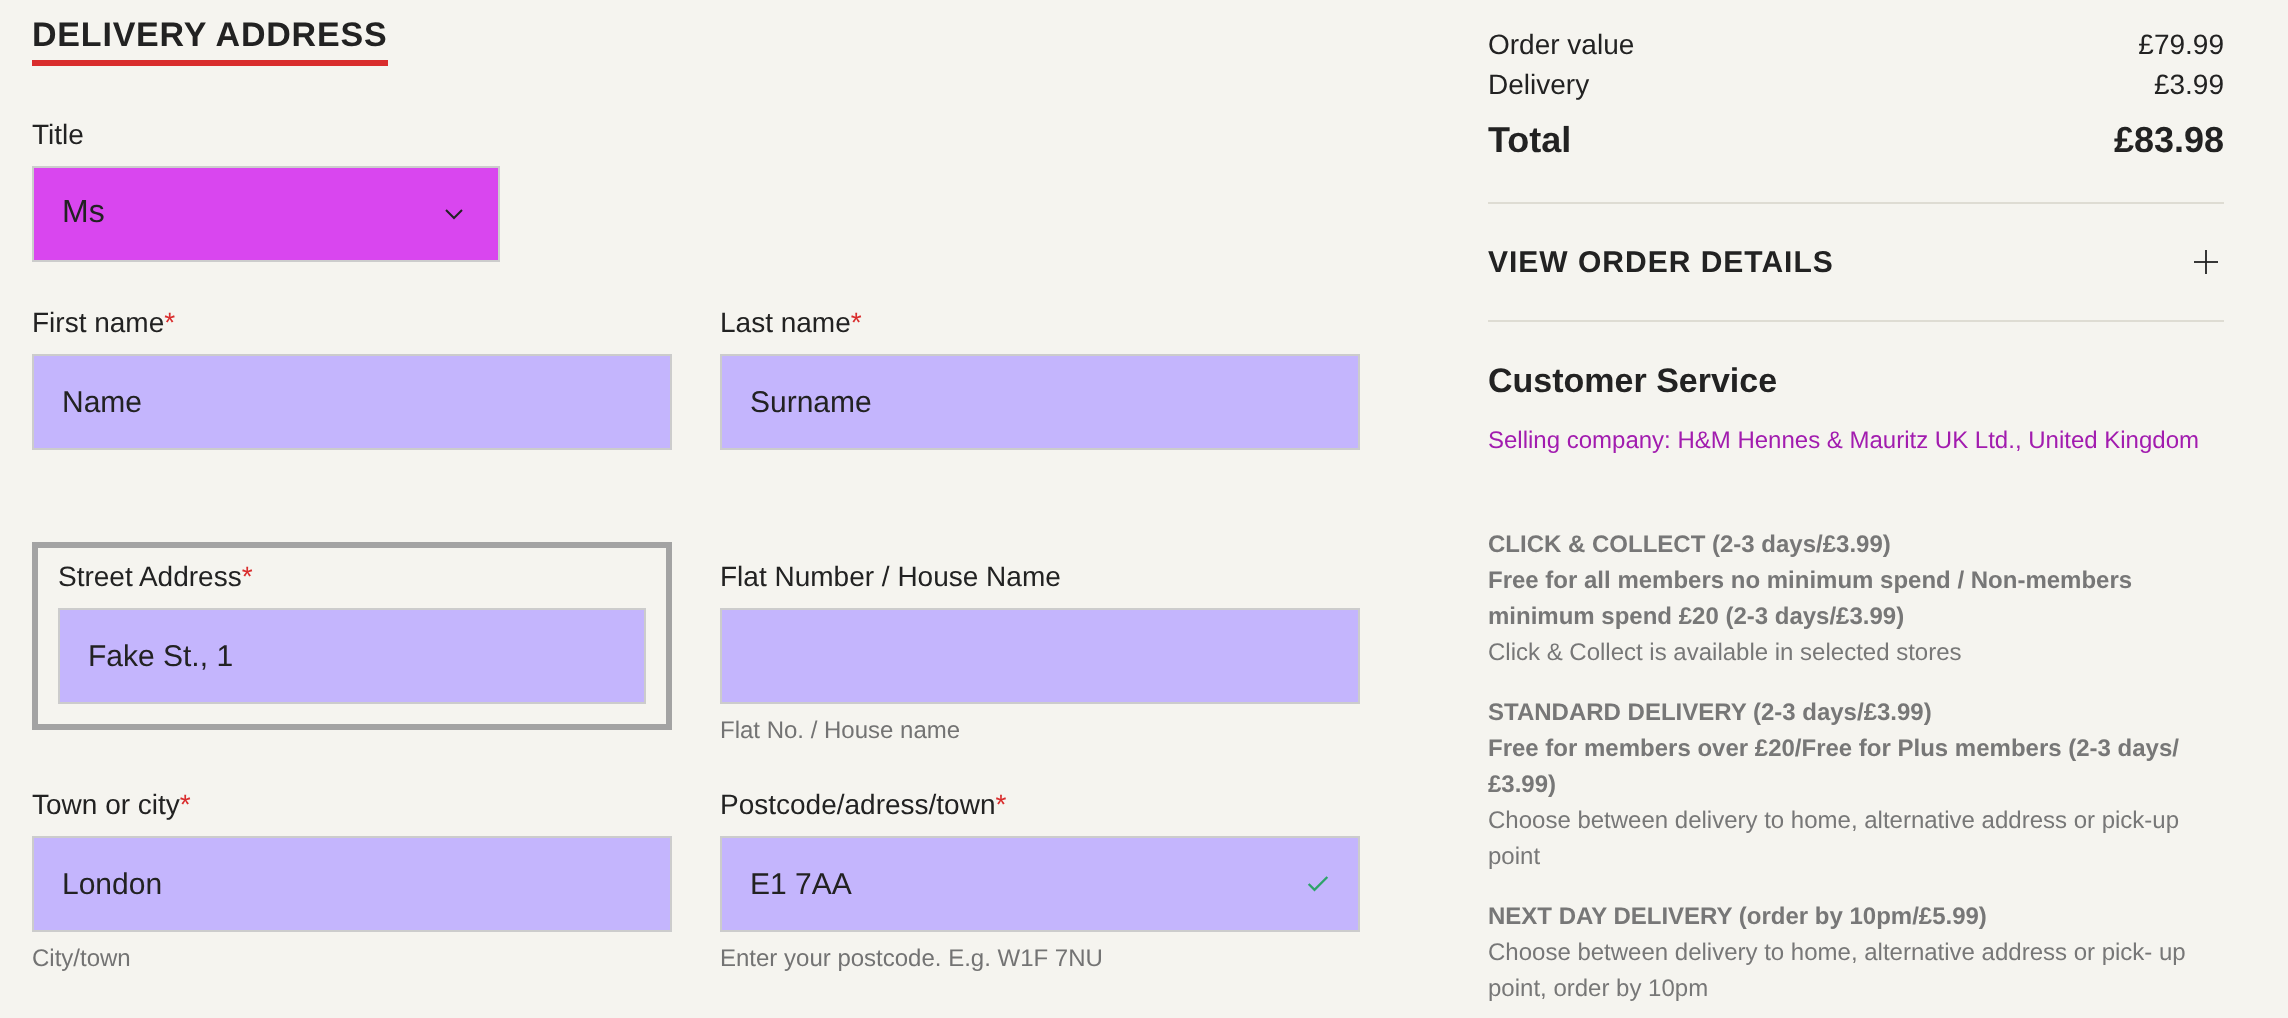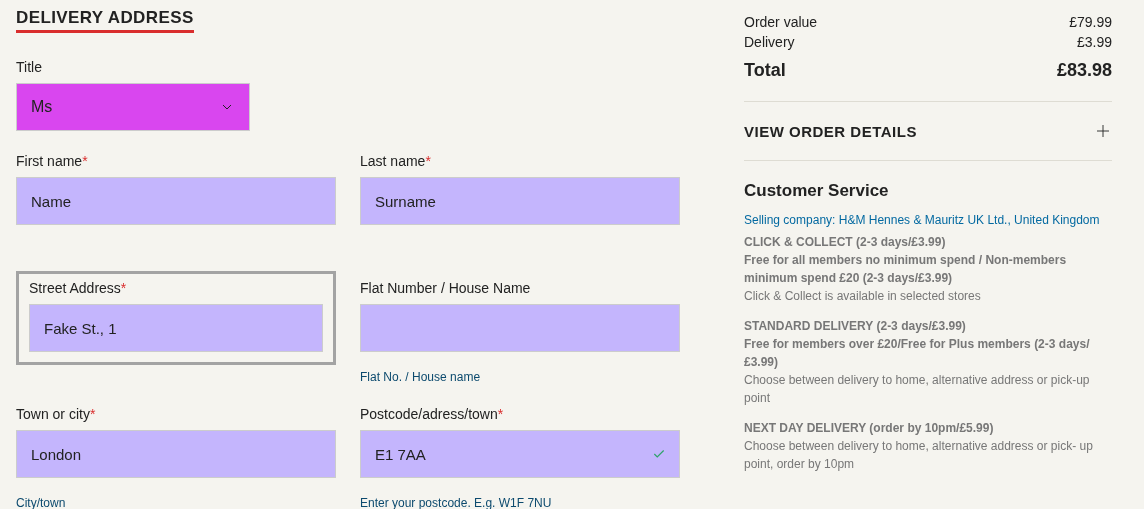--- a/index.html
+++ b/index.html
@@ -53,21 +53,21 @@
     background: #c4b5fd;
     border: 1px solid #ccc;
     height: 48px;
     padding: 0 14px;
     font-size: 15px;
     color: #222;
     width: 100%;
     outline: none;
   }
   .input::placeholder { color: #666; }
-  .helper { font-size: 12px; color: #0c4a6e; margin-top: 18px; }
+  .helper { font-size: 12px; color: #737373; margin-top: 6px; }
   .highlight-box {
     border: 3px solid #a3a3a3;
     padding: 6px 10px 10px 10px;
     margin-bottom: 10px;
   }
   .highlight-box .label { margin-top: 0; }
   .highlight-box .field { margin-bottom: 0; width: 100%; }
   .valid-wrap { position: relative; }
   .check-icon {
     position: absolute; right: 14px; top: 50%; transform: translateY(-50%);
@@ -80,21 +80,21 @@
   .order-toggle {
     display: flex; justify-content: space-between; align-items: center;
     font-weight: 700; font-size: 15px; letter-spacing: 0.5px;
     cursor: pointer; padding: 4px 0 20px 0;
     border-bottom: 1px solid #dedcd3;
     margin-bottom: 20px;
   }
   .cs-head { font-weight: 700; font-size: 17px; margin-bottom: 10px; }
   .cs-text { font-size: 14px; color: #333; margin-bottom: 30px; }
   .cs-text a, .link { color: #222; text-decoration: underline; cursor: pointer; }
-  .fine { font-size: 12px; color: #0369a1; line-height: 1.5; margin-bottom: 4px; }
+  .fine { font-size: 12px; color: #a21caf; line-height: 1.5; margin-bottom: 34px; }
   .ship-block { font-size: 12px; color: #777; line-height: 1.5; margin-bottom: 12px; }
   .ship-block .b { font-weight: 700; color: #777; }
   svg { display: block; }
 </style>
 </head>
 <body>
 
 <div class="container">
   <div class="left">
     <div class="heading">DELIVERY ADDRESS</div>

